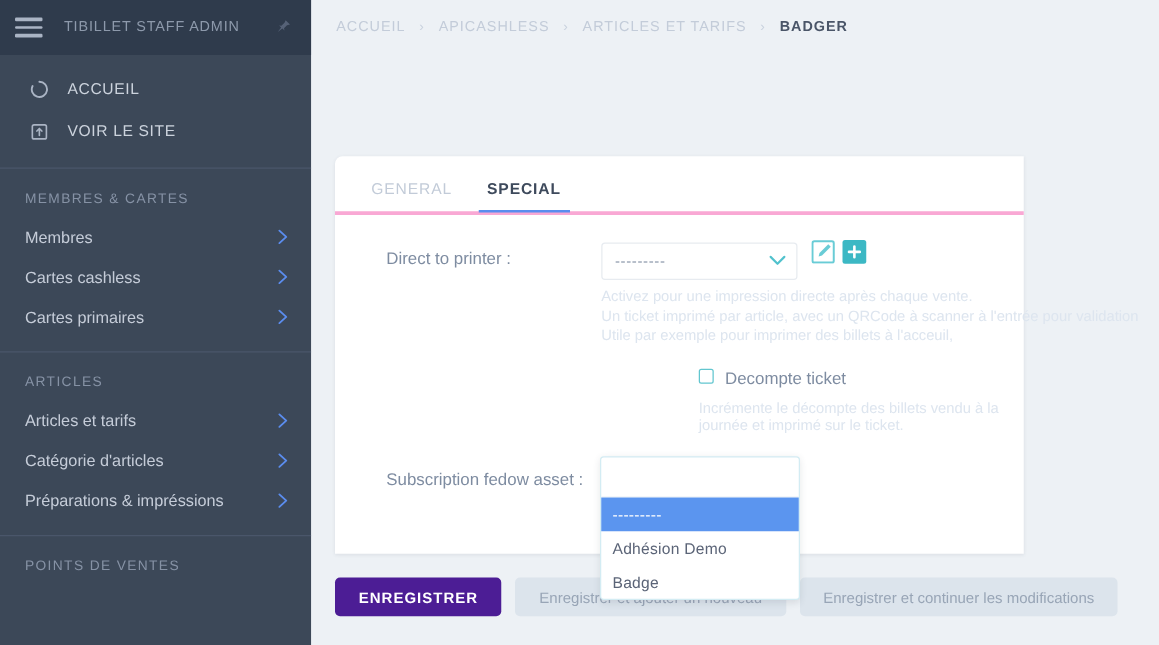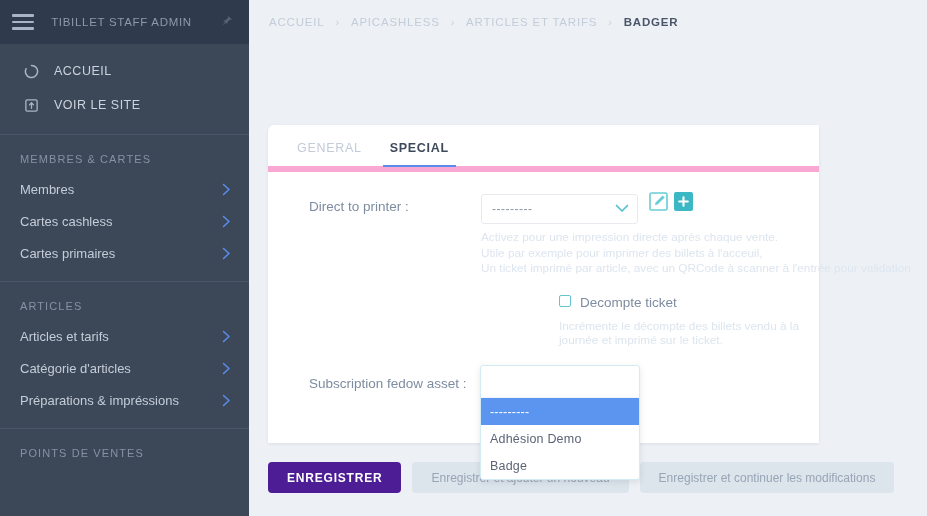--- a/index.html
+++ b/index.html
@@ -72,21 +72,21 @@
   
   #card {
     position: absolute; left: 19px; top: 125px; right: 0;
     height: 318px;
     background: #ffffff;
     border-top-left-radius: 6px;
     box-shadow: 0 1px 3px rgba(60,72,88,.10);
   }
   #tabs {
     height: 47px; display: flex; align-items: flex-end;
-    padding-left: 22px; border-bottom: 6px solid #f9a8d4;
+    padding-left: 22px; border-bottom: 3px solid #f9a8d4;
   }
   .tab {
     font-size: 12.5px; letter-spacing: .7px;
     padding: 0 7px 11px 7px; margin-right: 14px;
     color: #c2cbd8; cursor: pointer; position: relative;
   }
   .tab.active { color: #3e4a5c; font-weight: bold; }
   .tab.active:after {
     content: ""; position: absolute; left: 0; right: 0; bottom: -1px;
     height: 2.5px; background: #5b8def;
@@ -308,22 +308,22 @@
               </div>
               <div class="ibtn plus">
                 <svg width="13" height="13" viewBox="0 0 13 13">
                   <path d="M6.5 2.2 L6.5 10.8 M2.2 6.5 L10.8 6.5" stroke="#ffffff" stroke-width="2.1" stroke-linecap="round"></path>
                 </svg>
               </div>
             </div>
 
             <div class="help">
               <div>Activez pour une impression directe après chaque vente.</div>
+              <div>Un ticket imprimé par article, avec un QRCode à scanner à l'entrée pour validation</div>
               <div>Utile par exemple pour imprimer des billets à l'acceuil,</div>
-              <div>Un ticket imprimé par article, avec un QRCode à scanner à l'entrée pour validation</div>
             </div>
 
           </div>
         </div>
 
         <div class="cbrow">
           <div class="cbox"></div>
           <div class="cblabel">Decompte ticket</div>
         </div>
         <div class="cbhelp">Incrémente le décompte des billets vendu à la journée et imprimé sur le ticket.</div>

